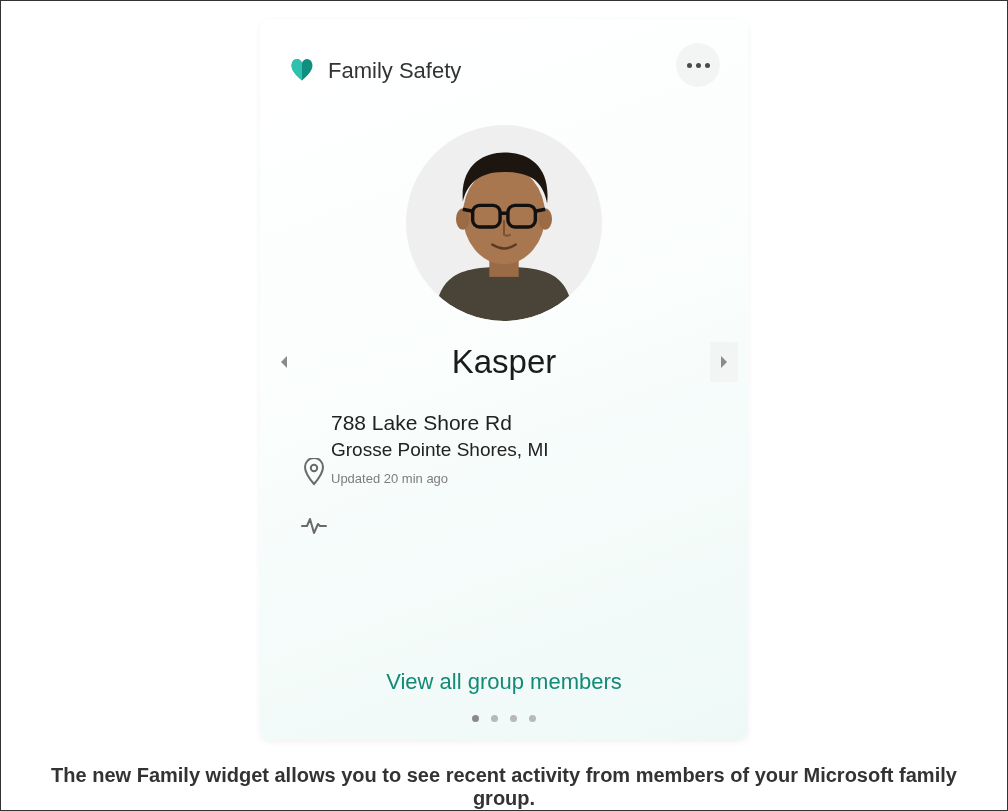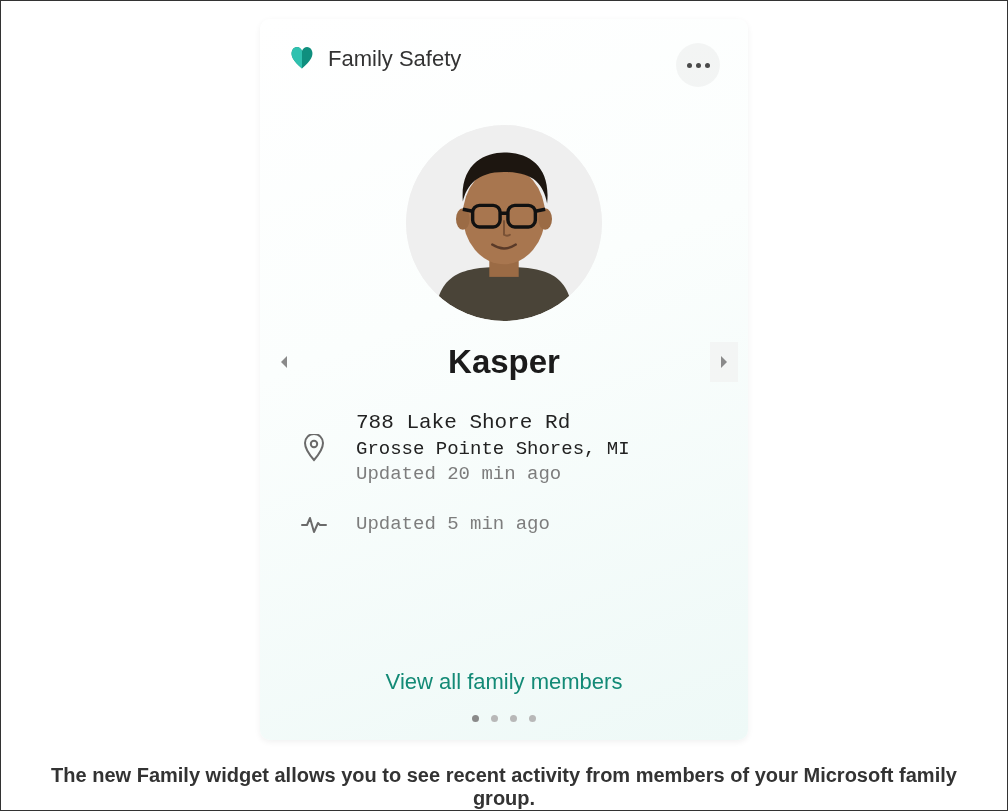--- a/index.html
+++ b/index.html
@@ -20,21 +20,21 @@
     border-radius: 10px;
     background: linear-gradient(160deg, #ffffff 0%, #fbfefd 40%, #eef9f7 100%);
     box-shadow: 0 2px 6px rgba(0,0,0,0.06);
     padding: 24px 28px 18px 28px;
     display: flex;
     flex-direction: column;
     position: relative;
   }
   .widget-header {
     display: flex;
-    align-items: flex-start;
+    align-items: flex-end;
     justify-content: space-between;
   }
   .brand {
     display: flex;
     align-items: center;
     gap: 12px;
   }
   .brand-title {
     font-size: 22px;
     color: #333;
@@ -72,21 +72,21 @@
   }
   .name-row {
     position: relative;
     margin-top: 22px;
     display: flex;
     align-items: center;
     justify-content: center;
   }
   .member-name {
     font-size: 33px;
-    font-weight: 700;
+    font-weight: 400;
     color: #1b1b1b;
     text-align: left;
   }
   .nav-arrow {
     position: absolute;
     top: 50%;
     transform: translateY(-50%);
     width: 28px;
     height: 40px;
     display: flex;
@@ -100,46 +100,45 @@
   .nav-arrow.right { right: -18px; background: rgba(240,240,240,0.6); }
   .info-block {
     margin-top: 28px;
     display: flex;
     flex-direction: column;
     gap: 28px;
     padding-left: 12px;
   }
   .info-row {
     display: flex;
-    gap: 28px;
-    align-items: center;
-    font-family: Liberation Mono, monospace;
+    gap: 3px;
+    align-items: flex-end;
   }
   .info-icon {
     width: 28px;
     flex-shrink: 0;
     color: #6a6a6a;
     display: flex;
     justify-content: center;
     padding-top: 2px;
   }
   .info-text .line1 {
     font-size: 21px;
     color: #222;
     line-height: 1.35;
   }
   .info-text .line2 {
     font-size: 19px;
     color: #222;
     line-height: 1.35;
   }
   .info-text .updated {
-    font-size: 19px;
+    font-size: 13px;
     color: #7d7d7d;
-    margin-top: 0;
+    margin-top: 8px;
   }
   .view-all {
     margin-top: auto;
     text-align: center;
     font-size: 22px;
     color: #138a76;
     cursor: pointer;
     padding-bottom: 8px;
   }
   .dots {
@@ -251,27 +250,26 @@
       </div>
     </div>
 
     <div class="info-row">
       <span class="info-icon">
         <svg width="26" height="20" viewBox="0 0 26 20" fill="none" stroke="#6a6a6a" stroke-width="2" stroke-linecap="round" stroke-linejoin="round">
           <path d="M1 10 H6 L9 3 L13 17 L17 8 L19 10 H25"></path>
         </svg>
       </span>
       <div class="info-text">
-        <div class="updated">Updated 5 min ago</div>
       </div>
     </div>
 
   </div>
 
-  <div class="view-all">View all family members</div>
+  <div class="view-all">View all group members</div>
 
   <div class="dots">
     <span class="active"></span>
     <span></span>
     <span></span>
     <span></span>
   </div>
 
 </div>
 

